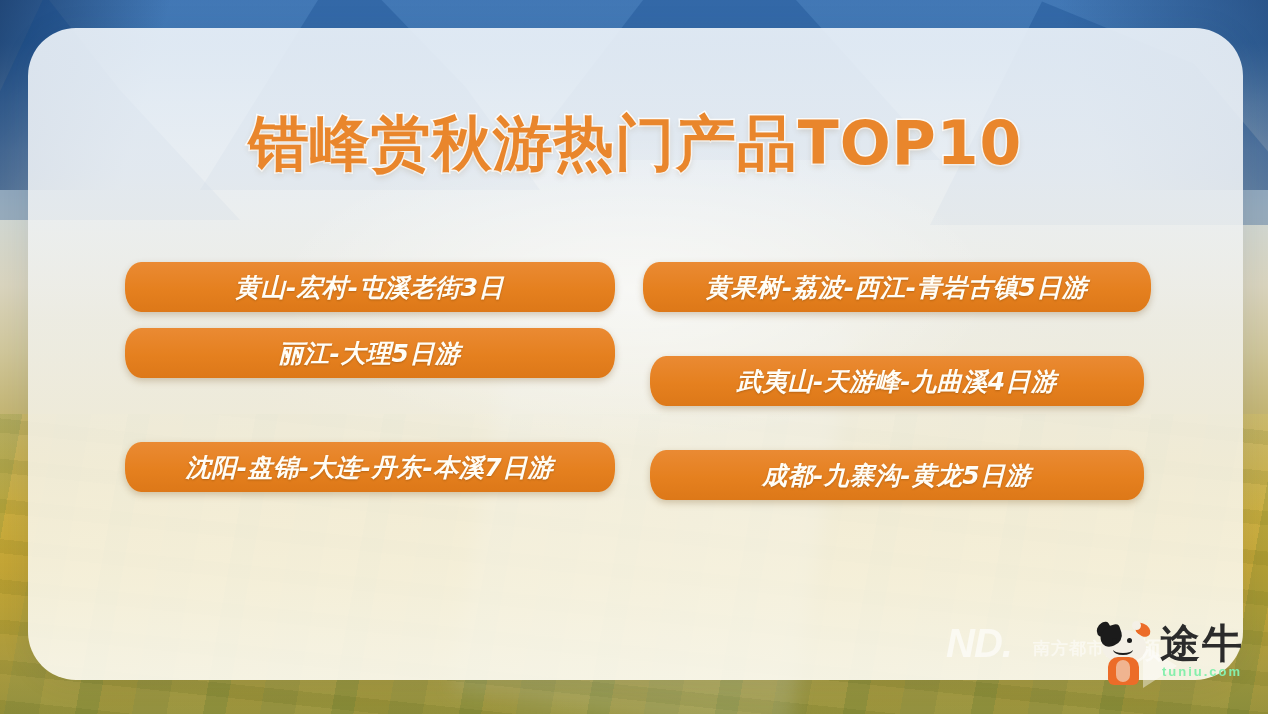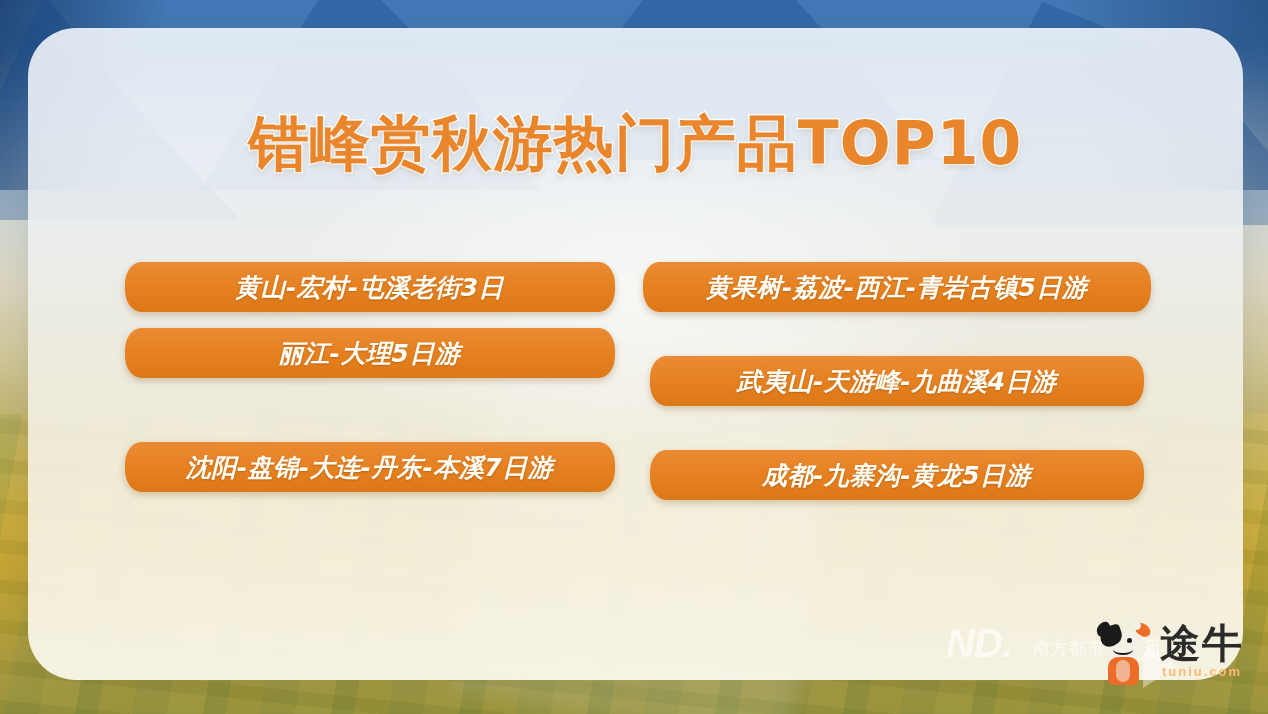--- a/index.html
+++ b/index.html
@@ -249,21 +249,21 @@
     font-size: 40px;
     font-weight: bold;
     color: #2b2b2b;
     line-height: 0.96;
     letter-spacing: 2px;
   }
   .brand-domain {
     font-family: "Liberation Sans", sans-serif;
     font-size: 13px;
     font-weight: bold;
-    color: #fdba74;
+    color: #86efac;
     letter-spacing: 2px;
     text-align: center;
     margin-top: 2px;
   }
 
   
   .wm-nd {
     position: absolute;
     left: 946px; bottom: 48px;
     font-family: "Liberation Sans", sans-serif;

